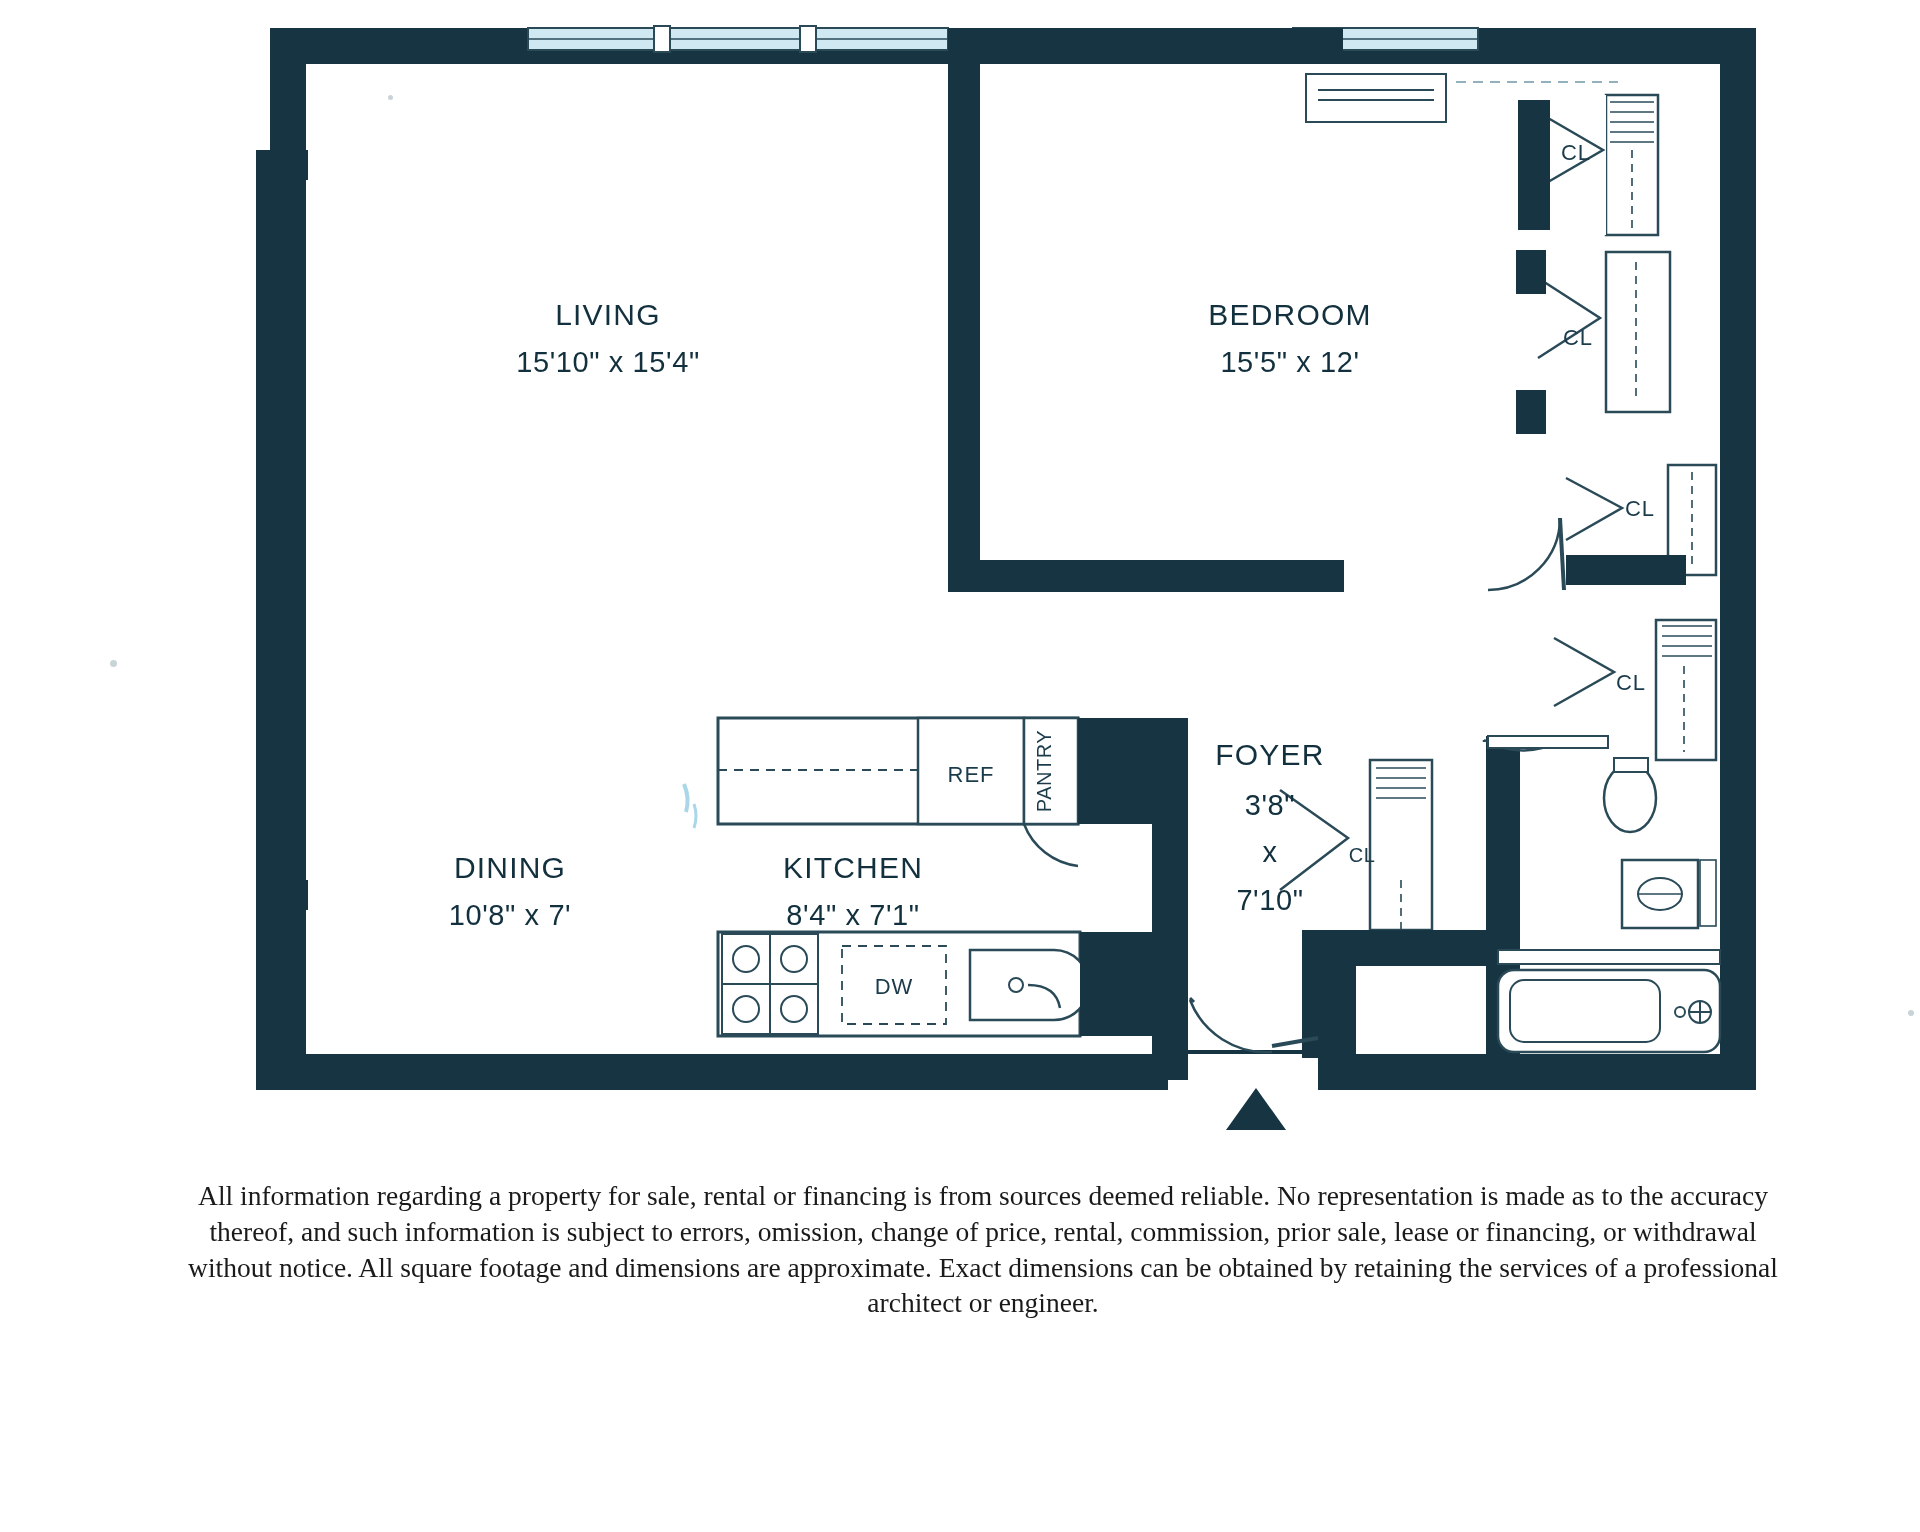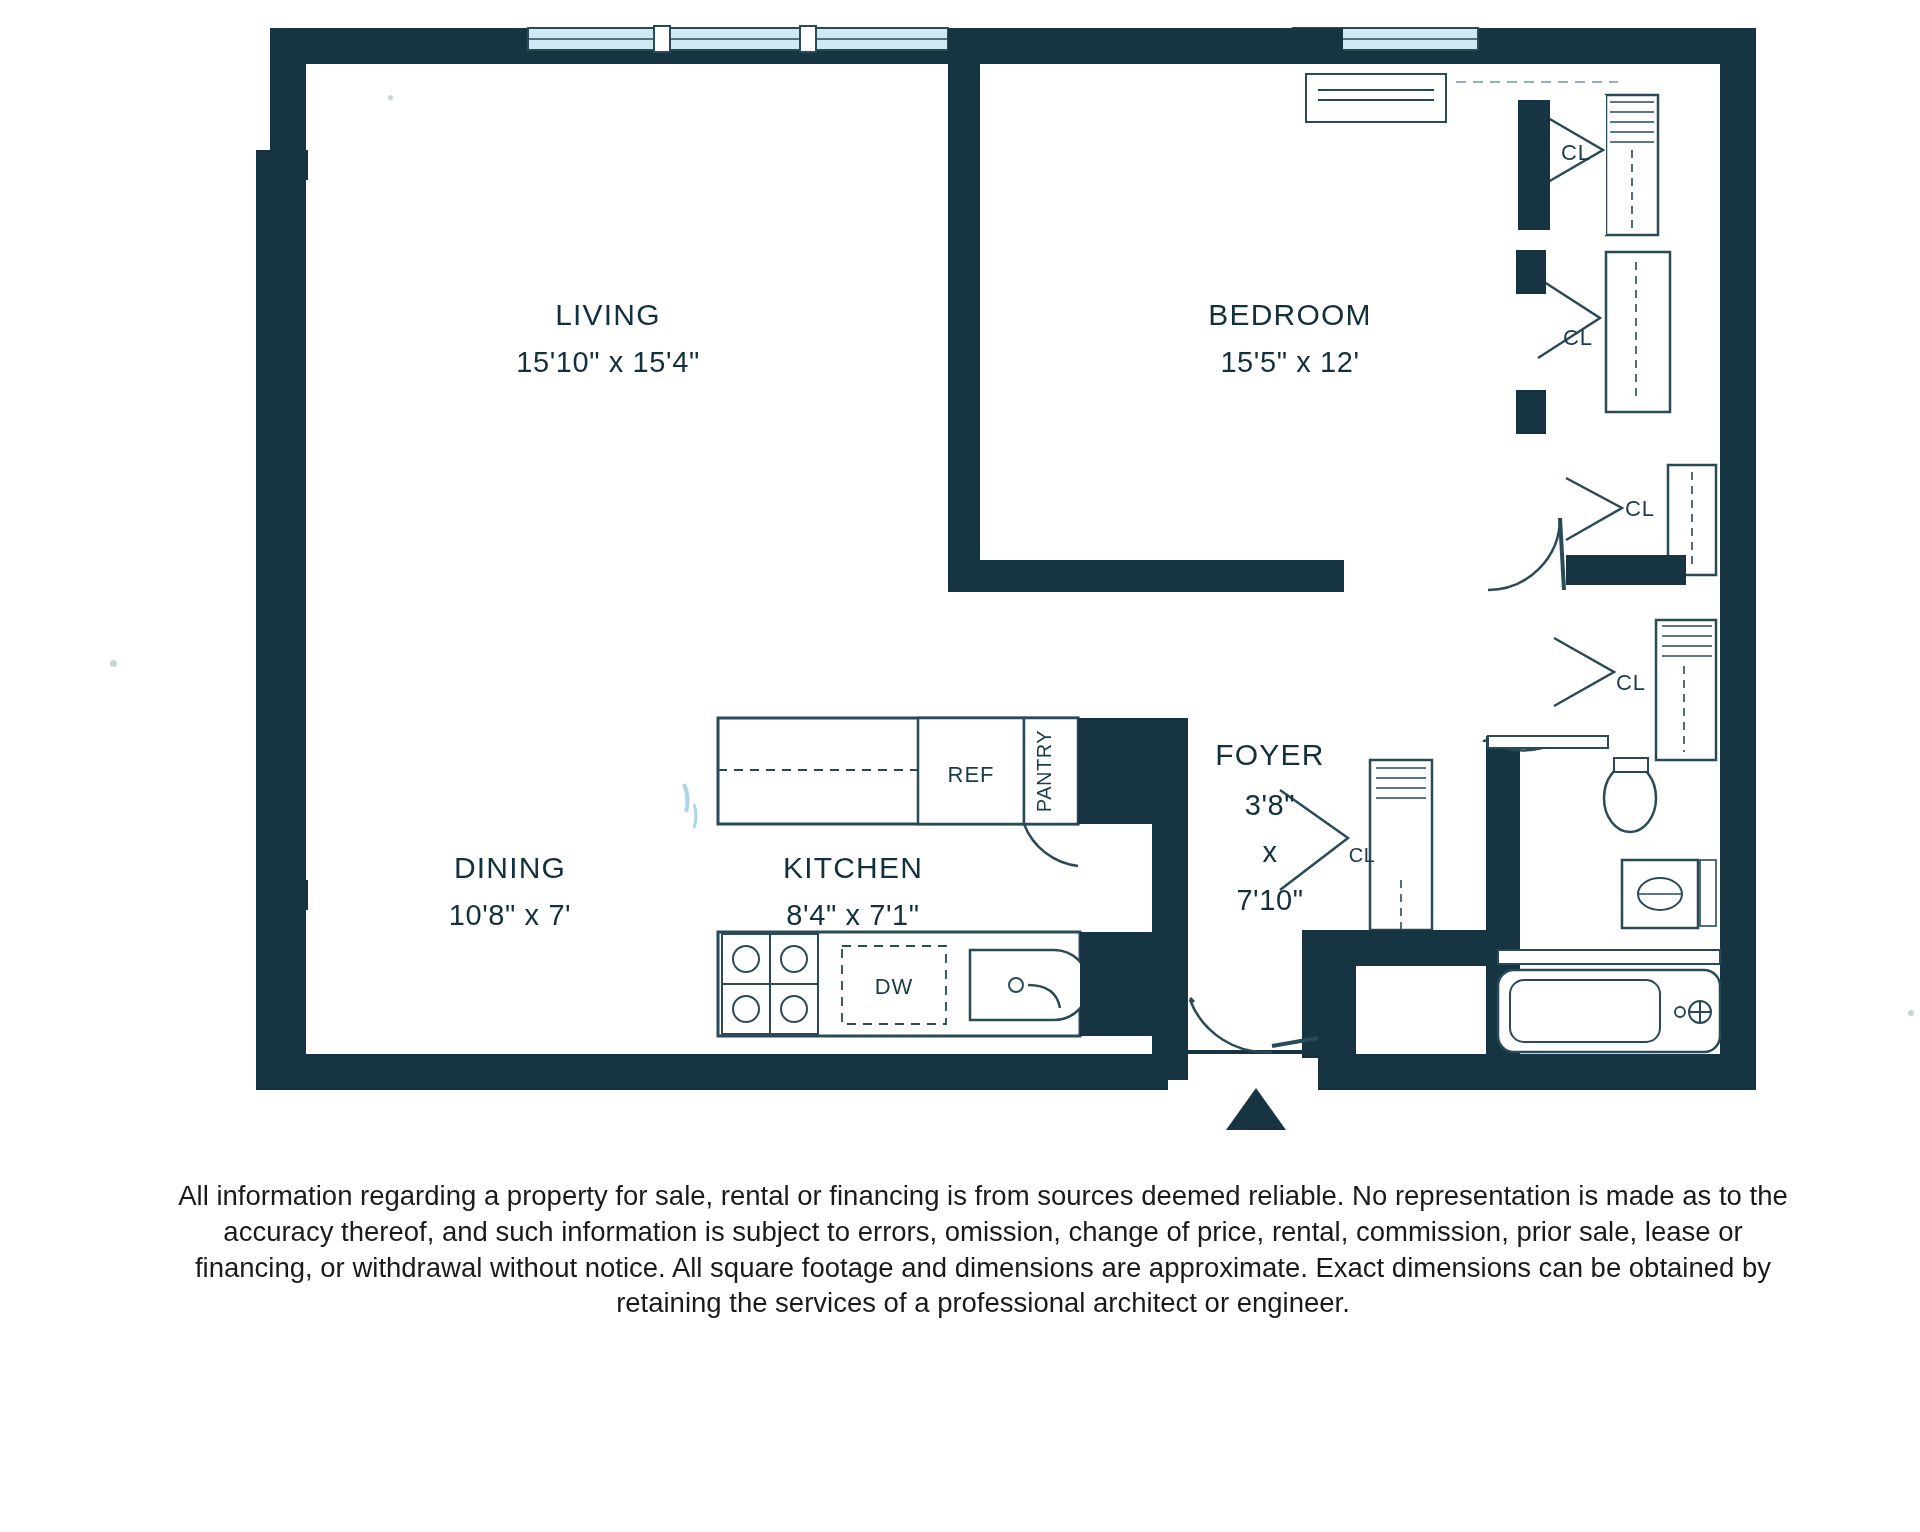--- a/index.html
+++ b/index.html
@@ -58,21 +58,21 @@
     letter-spacing: 0.5px;
     text-anchor: middle;
   }
   
   #disclaimer {
     position: absolute;
     left: 160px;
     top: 1178px;
     width: 1610px;
     text-align: center;
-    font-family: Liberation Sans, sans-serif;
+    font-family: Liberation Serif, serif;
     font-size: 27.5px;
     line-height: 1.30;
     color: #1a1a1a;
   }
   #copyright {
     position: absolute;
     left: 160px;
     top: 1350px;
     width: 1610px;
     text-align: center;

